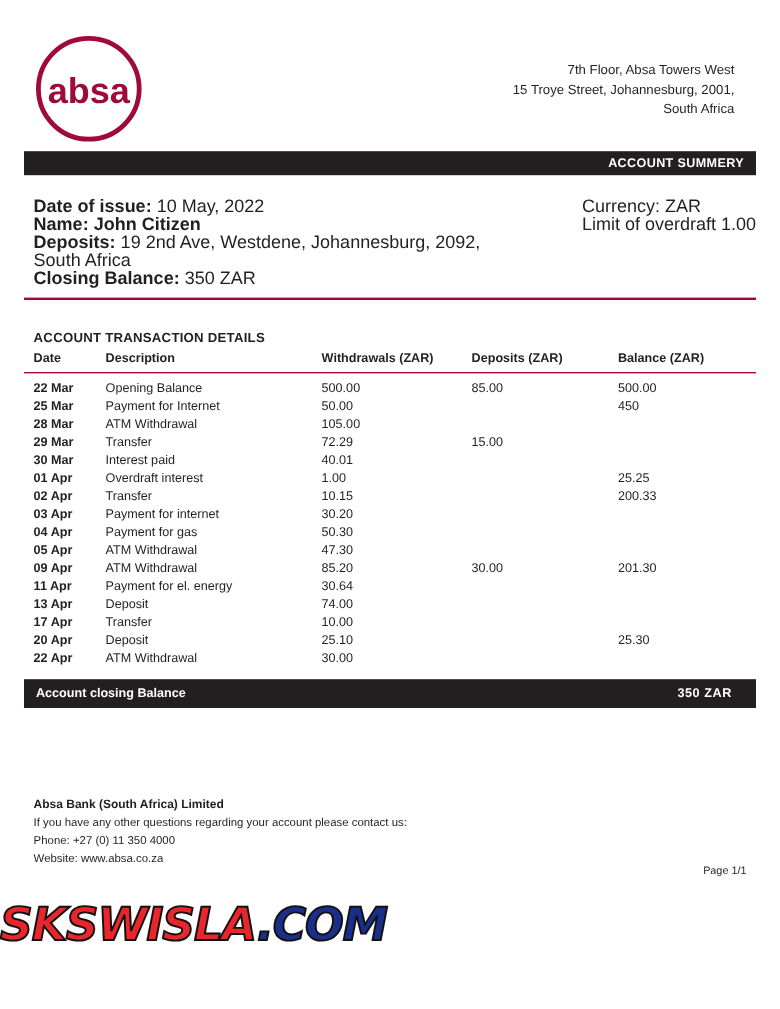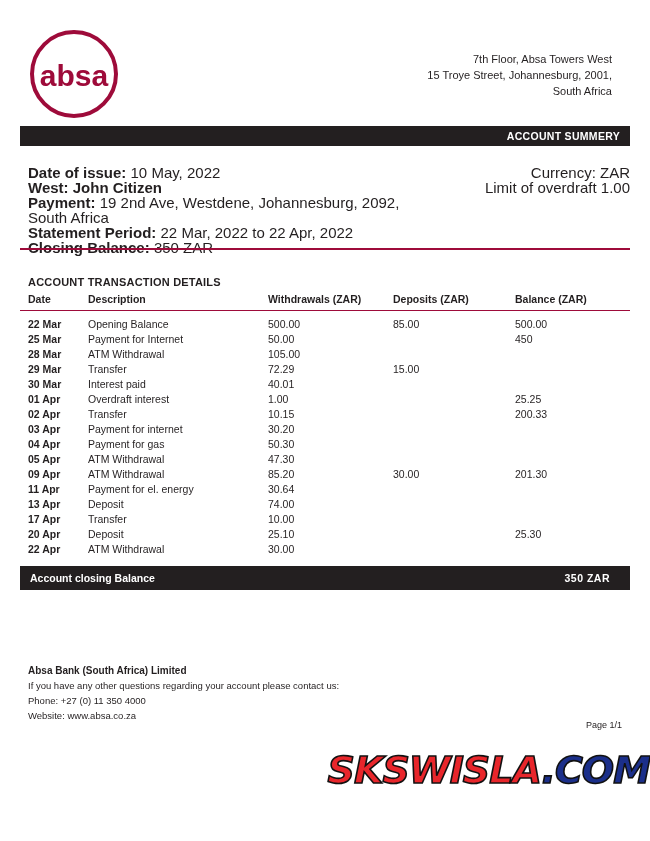--- a/index.html
+++ b/index.html
@@ -60,21 +60,21 @@
     left: 28px; right: 20px; top: 165px;
     height: 80px;
     font-size: 15px;
     color: #231f20;
   }
   .summary-left { position: absolute; left: 0; top: 0; }
   .summary-left .row { line-height: 15px; white-space: nowrap; }
   .summary-left .row b { font-weight: bold; }
   .summary-right {
     position: absolute; right: 0; top: 0;
-    text-align: right;
+    text-align: left;
     line-height: 15px;
   }
   .rule-red {
     position: absolute;
     left: 20px; right: 20px; top: 248px;
     height: 2px;
     background: #9e0b3a;
   }
 
   
@@ -148,21 +148,21 @@
     position: absolute;
     right: 28px; top: 720px;
     font-size: 9px;
     color: #231f20;
   }
 
   
   .watermark {
     position: absolute;
     left: 0; right: 0; top: 748px;
-    text-align: right;
+    text-align: left;
     font-family: "DejaVu Sans", sans-serif;
     font-size: 38px;
     font-weight: bold;
     font-style: italic;
     letter-spacing: -1px;
     white-space: nowrap;
   }
   .wm-red {
     color: #e8262b;
     -webkit-text-stroke: 1.6px #111;
@@ -197,33 +197,29 @@
     <span>ACCOUNT SUMMERY</span>
   </div>
 
   <div class="summary">
     <div class="summary-left">
       <div class="row">
         <b>Date of issue:</b>
         <span>10 May, 2022</span>
       </div>
       <div class="row">
-        <b>West:</b>
+        <b>Name:</b>
         <b>John Citizen</b>
       </div>
       <div class="row">
-        <b>Payment:</b>
+        <b>Deposits:</b>
         <span>19 2nd Ave, Westdene, Johannesburg, 2092,</span>
       </div>
       <div class="row">
         <span>South Africa</span>
-      </div>
-      <div class="row">
-        <b>Statement Period:</b>
-        <span>22 Mar, 2022 to 22 Apr, 2022</span>
       </div>
       <div class="row">
         <b>Closing Balance:</b>
         <span>350 ZAR</span>
       </div>
     </div>
     <div class="summary-right">
       <div>Currency: ZAR</div>
       <div>Limit of overdraft 1.00</div>
     </div>

